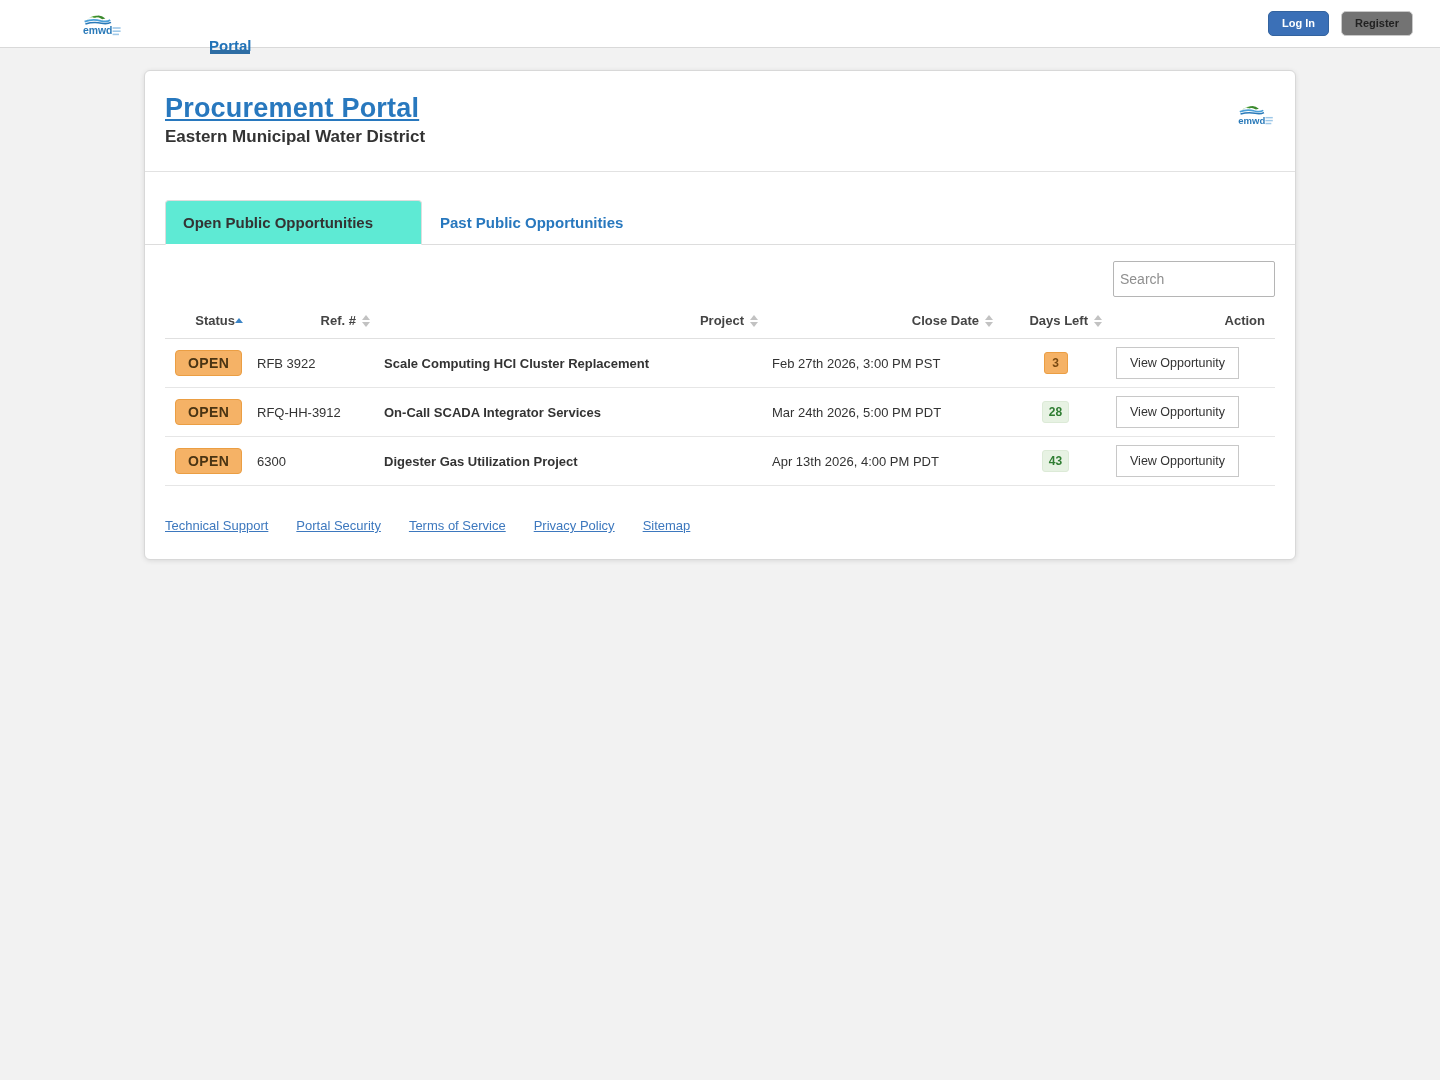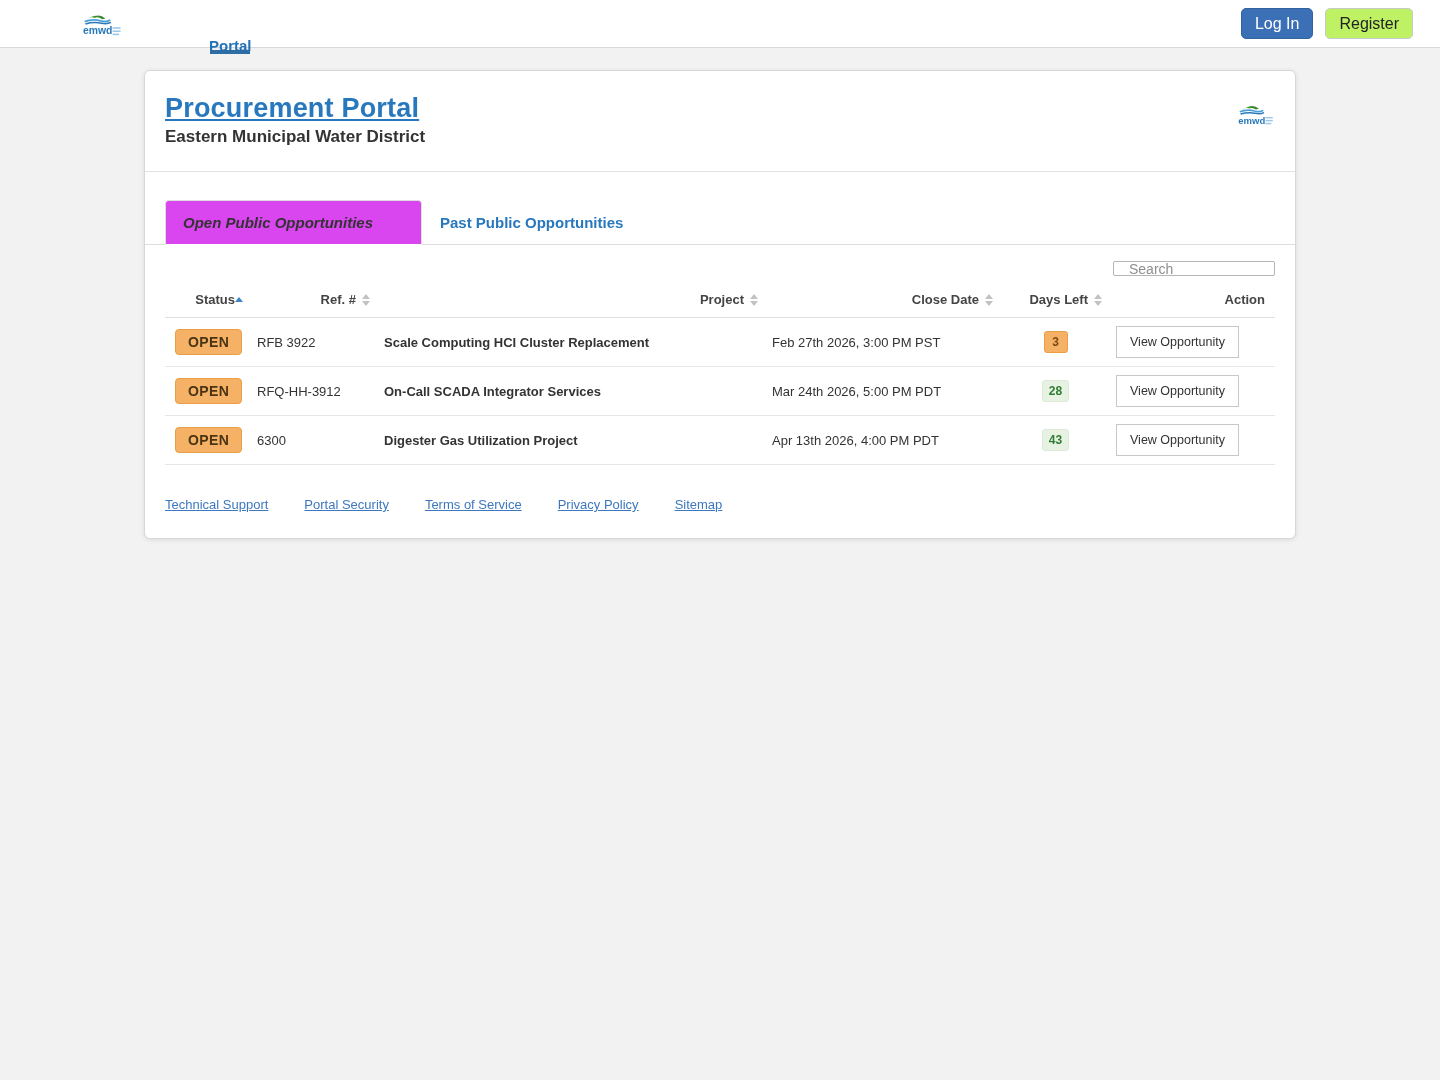--- a/index.html
+++ b/index.html
@@ -38,34 +38,34 @@
     left: 50%;
     transform: translateX(-50%);
     bottom: 0;
     width: 40px;
     height: 4px;
     background: #2e6da4;
   }
   .topbar-spacer { flex: 1; }
   .btn {
     font-family: "Liberation Sans", sans-serif;
-    font-size: 16px;
-    font-weight: normal;
+    font-size: 11px;
+    font-weight: bold;
     border-radius: 5px;
     padding: 5px 13px;
     cursor: pointer;
     line-height: 1.2;
   }
   .btn-primary {
     background: #3b70b7;
     border: 1px solid #33639f;
     color: #ffffff;
   }
   .btn-outline {
-    background: #bef264;
+    background: #737373;
     border: 1px solid #c9c9c9;
     color: #222222;
     margin-left: 12px;
   }
 
   
   .card {
     width: 1152px;
     margin: 22px auto;
     background: #ffffff;
@@ -105,39 +105,38 @@
   }
   .tab {
     font-size: 15px;
     font-weight: bold;
     padding: 13px 18px;
     cursor: pointer;
     white-space: nowrap;
   }
   .tab.active {
     color: #333333;
-    background: #d946ef;
+    background: #5eead4;
     border: 1px solid #dddddd;
     border-bottom: 1px solid #ffffff;
     border-radius: 4px 4px 0 0;
     margin-bottom: -1px;
     padding: 13px 48px 13px 17px;
-    font-style: italic;
   }
   .tab.inactive { color: #2878be; padding-left: 18px; padding-right: 60px; }
 
   
   .content { padding: 16px 20px 0 20px; }
   .search-row { display: flex; justify-content: flex-end; margin-bottom: 8px; }
   .search-input {
     width: 162px;
-    height: 15px;
+    height: 36px;
     border: 1px solid #b5b5b5;
     border-radius: 2px;
-    padding: 4px 15px;
+    padding: 4px 6px;
     font-family: "Liberation Sans", sans-serif;
     font-size: 14px;
     color: #333;
   }
   .search-input::placeholder { color: #8f8f8f; }
 
   
   table { width: 100%; border-collapse: collapse; table-layout: fixed; }
   col.c-status { width: 88px; }
   col.c-ref { width: 127px; }
@@ -208,21 +207,21 @@
     background: #ffffff;
     border: 1px solid #c8c8c8;
     border-radius: 0;
     color: #333333;
     font-size: 12.5px;
     padding: 8px 13px;
     cursor: pointer;
   }
 
   
-  .card-footer { padding: 32px 20px 26px 20px; display: flex; gap: 36px; }
+  .card-footer { padding: 32px 20px 26px 20px; display: flex; gap: 28px; }
   .footer-link {
     font-size: 13px;
     color: #3d78be;
     text-decoration: underline;
     cursor: pointer;
   }
 </style>
 </head>
 <body>
 

